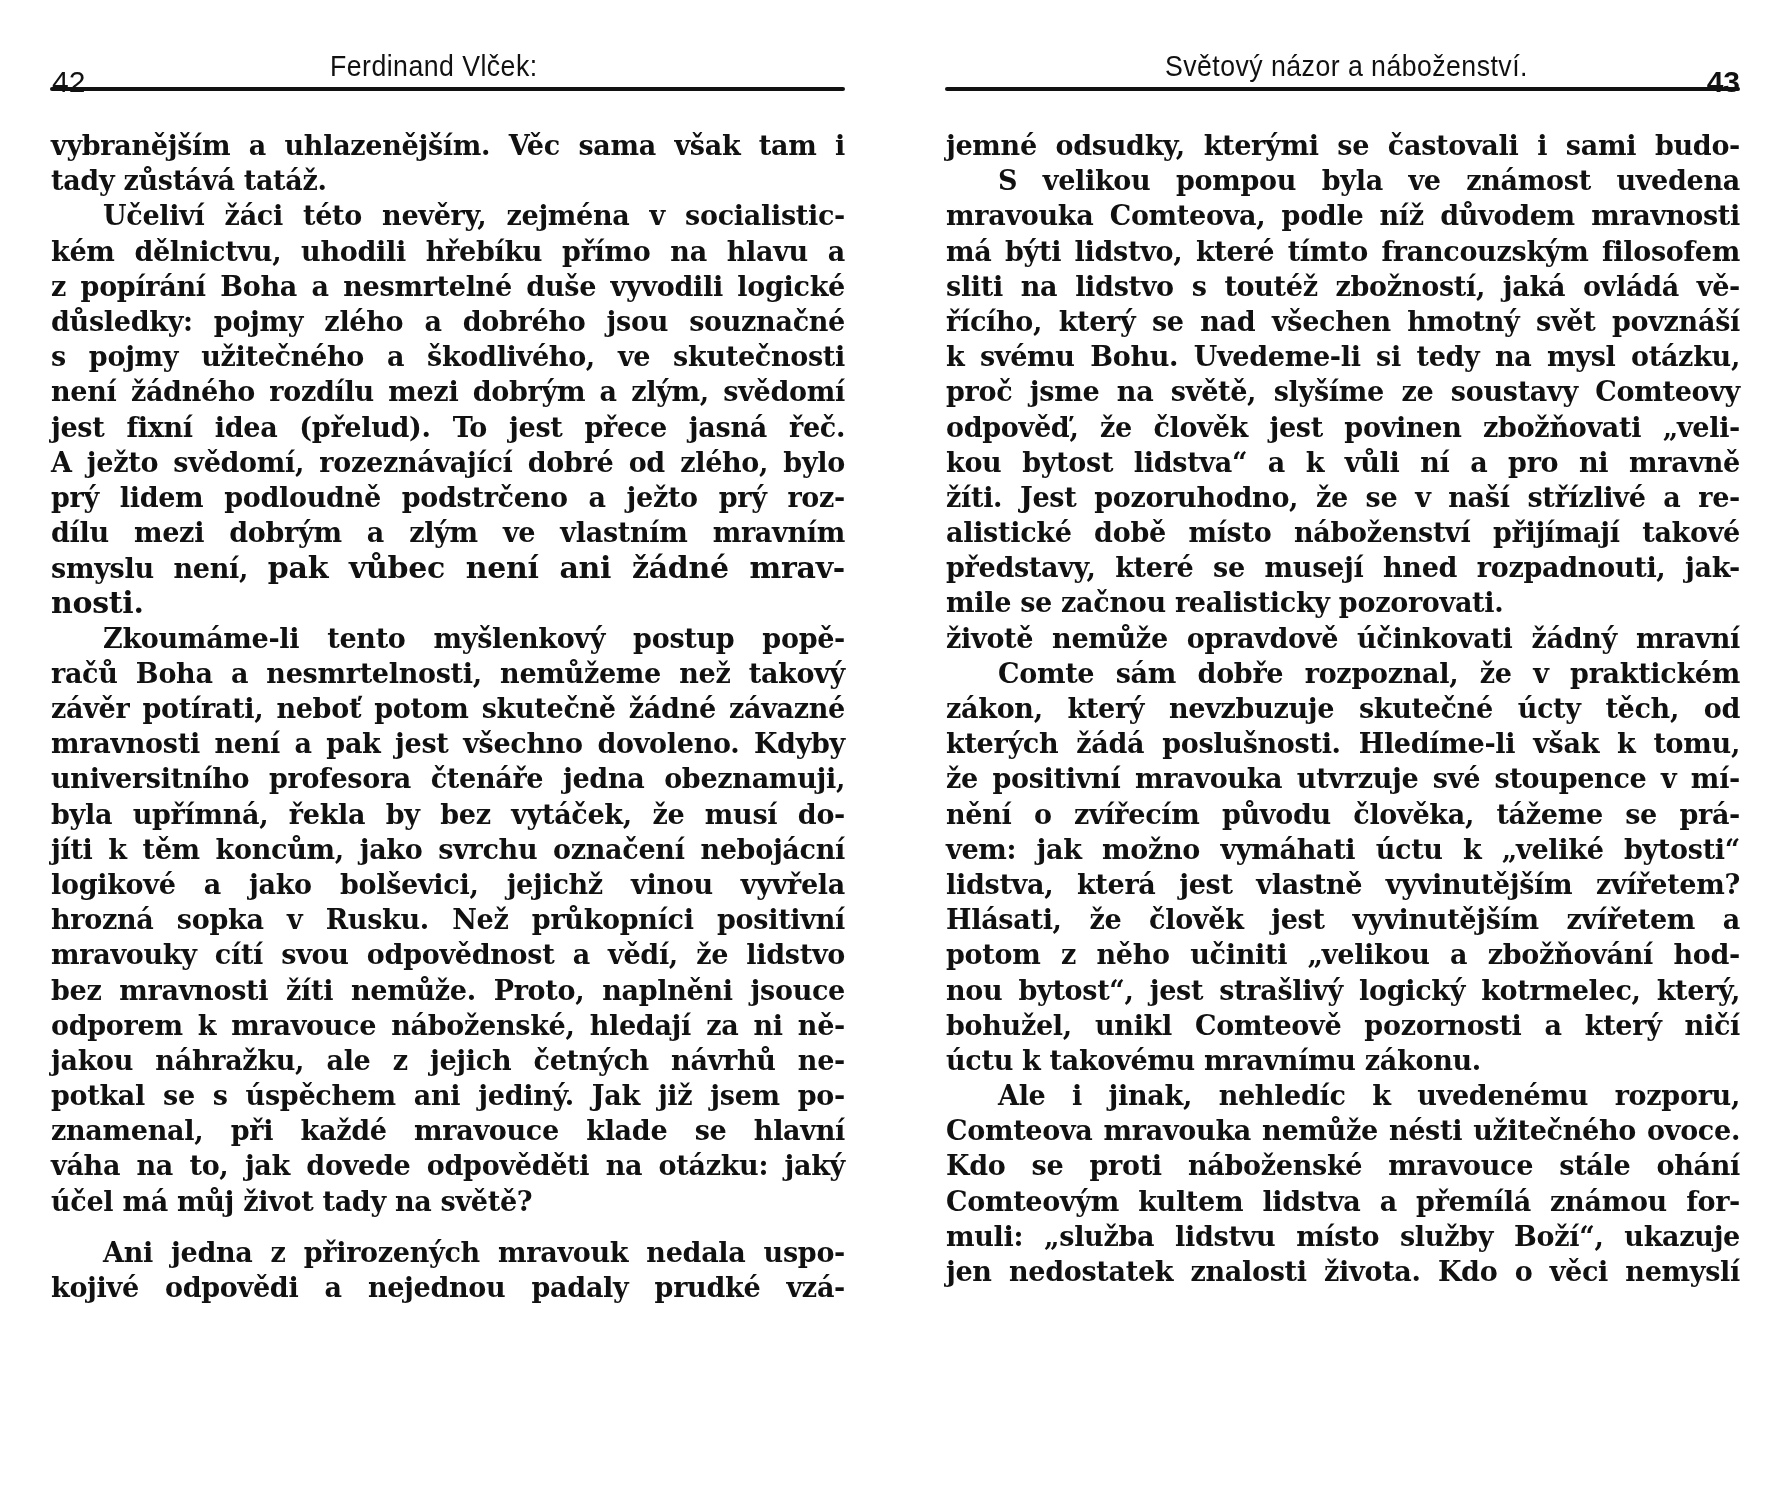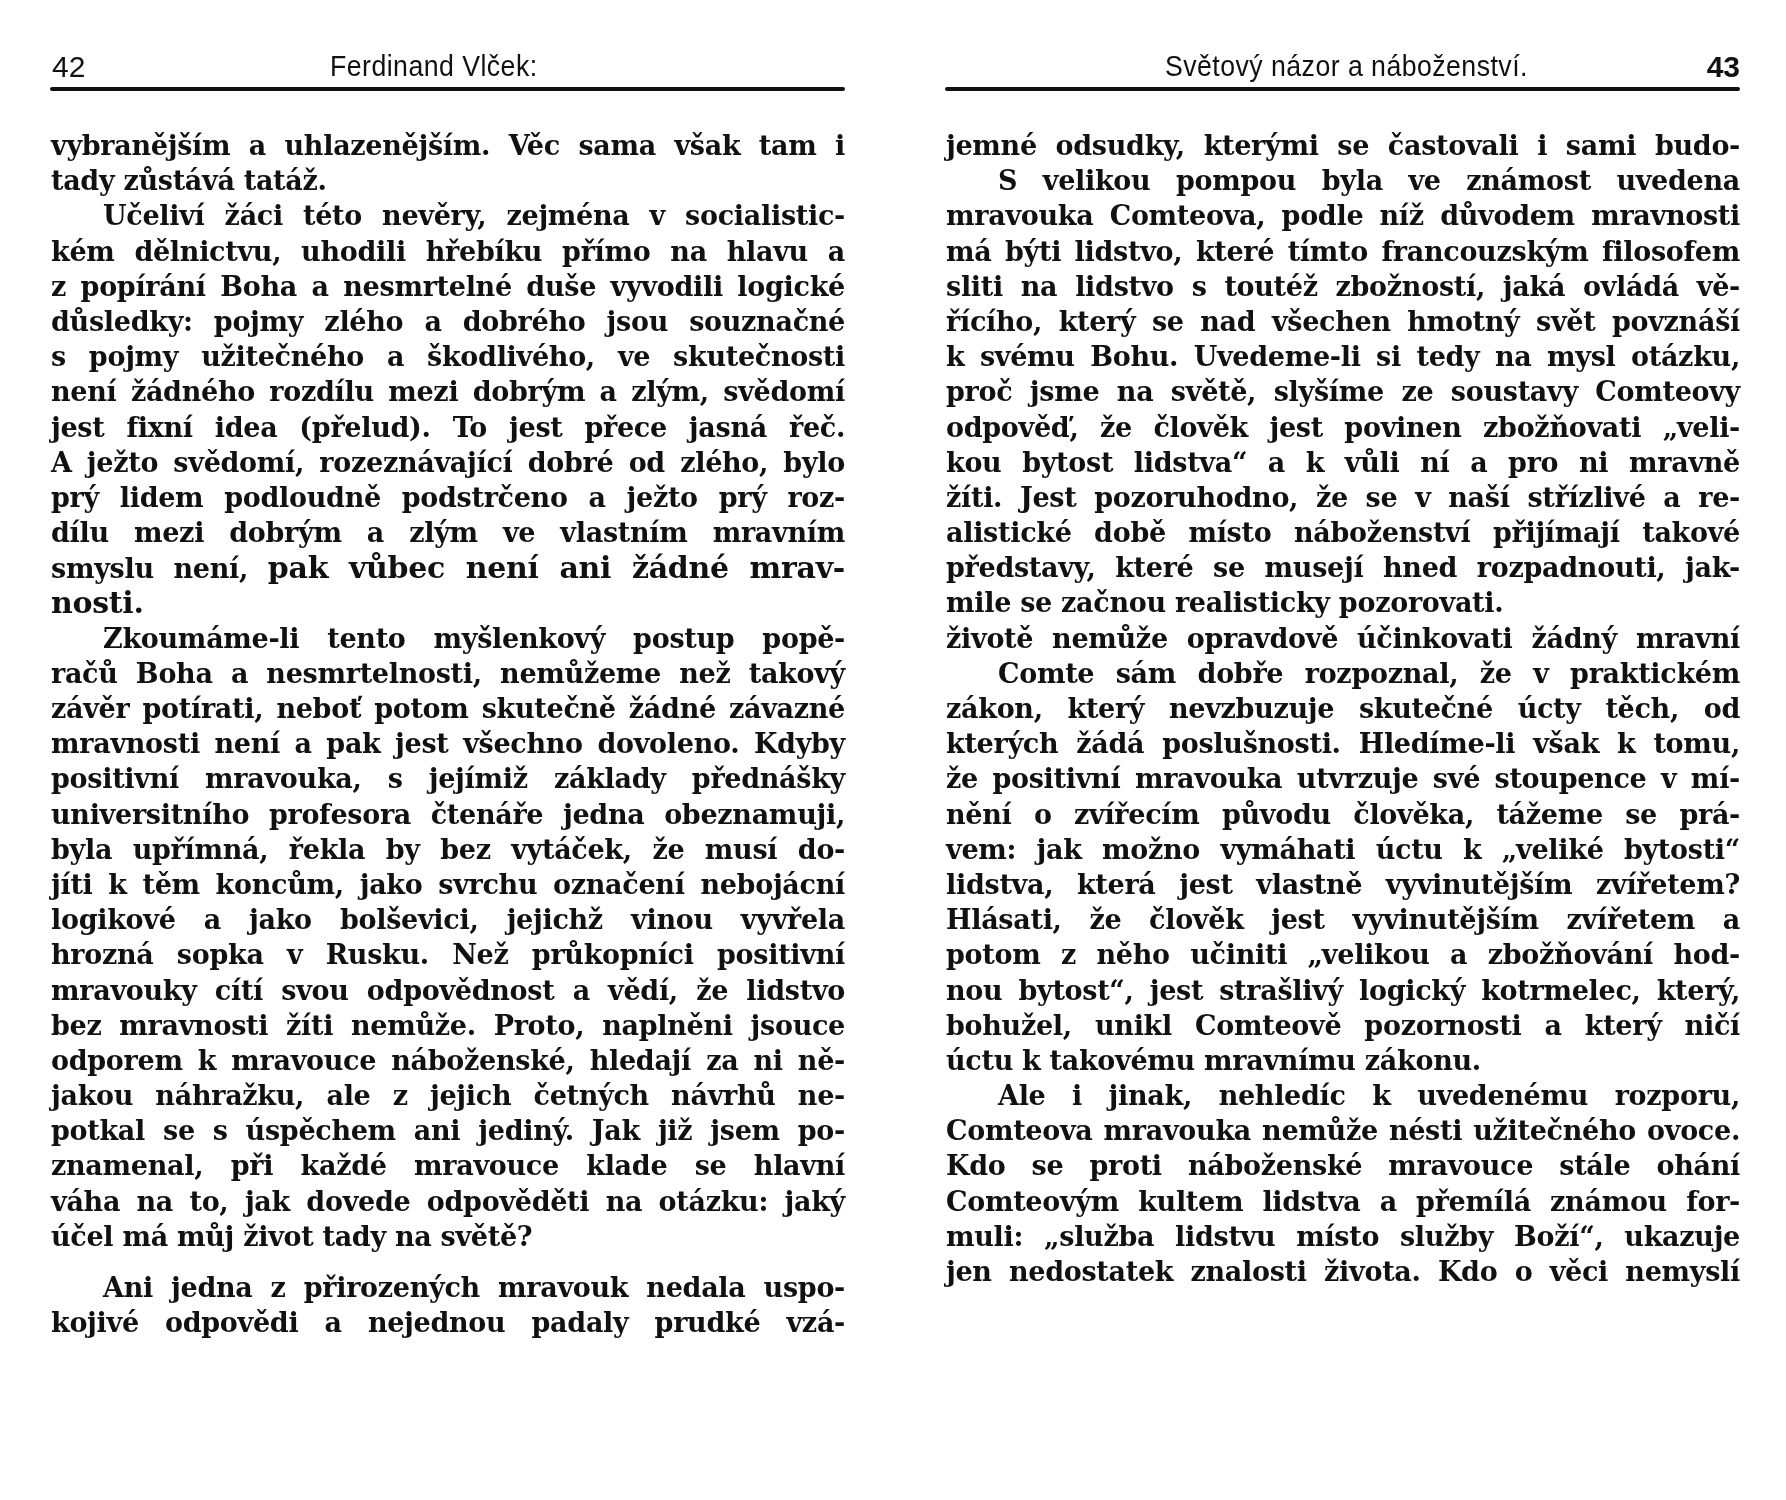--- a/index.html
+++ b/index.html
@@ -1,21 +1,21 @@
 <!DOCTYPE html>
 <html><head>
   <meta charset="utf-8">
   <style>
     html, body { margin: 0; padding: 0; background: #ffffff; }
     body { width: 1786px; height: 1500px; position: relative; overflow: hidden; color: #111; font-family: "DejaVu Serif", "Liberation Serif", serif; }
     .page { position: absolute; top: 0; height: 1500px; }
     .page.left { left: 50px; width: 795px; }
     .page.right { left: 945px; width: 795px; }
     .header { position: absolute; top: 50px; left: 0; right: 0; height: 40px; font-family: "Liberation Sans", "DejaVu Sans", sans-serif; font-size: 29px; }
-    .header .num { position: absolute; top: 0; font-size: 30px; }
+    .header .num { position: absolute; top: 15px; font-size: 30px; }
     .left .header .num { left: 2px; }
     .right .header .num { right: 0; font-weight: bold; }
     .header .title { position: absolute; top: 0; letter-spacing: 0.5px; transform: scaleX(0.92); transform-origin: left; }
     .left .header .title { left: 280px; }
     .right .header .title { left: 220px; }
     .rule { position: absolute; top: 87px; left: 0; right: 0; height: 4px; background: #111; border-radius: 2px; }
     .body { position: absolute; top: 128px; left: 1px; right: 0; }
     .line { height: 35.2px; line-height: 35.2px; font-size: 27px; font-weight: bold; white-space: nowrap; text-align: justify; text-align-last: justify; transform-origin: left; letter-spacing: -0.3px; }
     .line.last { text-align-last: left; }
     .line.indent { padding-left: 52px; }
@@ -43,21 +43,20 @@
       <div class="line">jest fixní idea (přelud). To jest přece jasná řeč.</div>
       <div class="line">A ježto svědomí, rozeznávající dobré od zlého, bylo</div>
       <div class="line">prý lidem podloudně podstrčeno a ježto prý roz-</div>
       <div class="line">dílu mezi dobrým a zlým ve vlastním mravním</div>
       <div class="line">smyslu není, <span class="strong">pak vůbec není ani žádné mrav-</span></div>
       <div class="line last"><span class="strong">nosti.</span></div>
       <div class="line indent">Zkoumáme-li tento myšlenkový postup popě-</div>
       <div class="line">račů Boha a nesmrtelnosti, nemůžeme než takový</div>
       <div class="line">závěr potírati, neboť potom skutečně žádné závazné</div>
       <div class="line">mravnosti není a pak jest všechno dovoleno. Kdyby</div>
-      <div class="line">positivní mravouka, s jejímiž základy přednášky</div>
       <div class="line">universitního profesora čtenáře jedna obeznamuji,</div>
       <div class="line">byla upřímná, řekla by bez vytáček, že musí do-</div>
       <div class="line">jíti k těm koncům, jako svrchu označení nebojácní</div>
       <div class="line">logikové a jako bolševici, jejichž vinou vyvřela</div>
       <div class="line">hrozná sopka v Rusku. Než průkopníci positivní</div>
       <div class="line">mravouky cítí svou odpovědnost a vědí, že lidstvo</div>
       <div class="line">bez mravnosti žíti nemůže. Proto, naplněni jsouce</div>
       <div class="line">odporem k mravouce náboženské, hledají za ni ně-</div>
       <div class="line">jakou náhražku, ale z jejich četných návrhů ne-</div>
       <div class="line">potkal se s úspěchem ani jediný. Jak již jsem po-</div>

